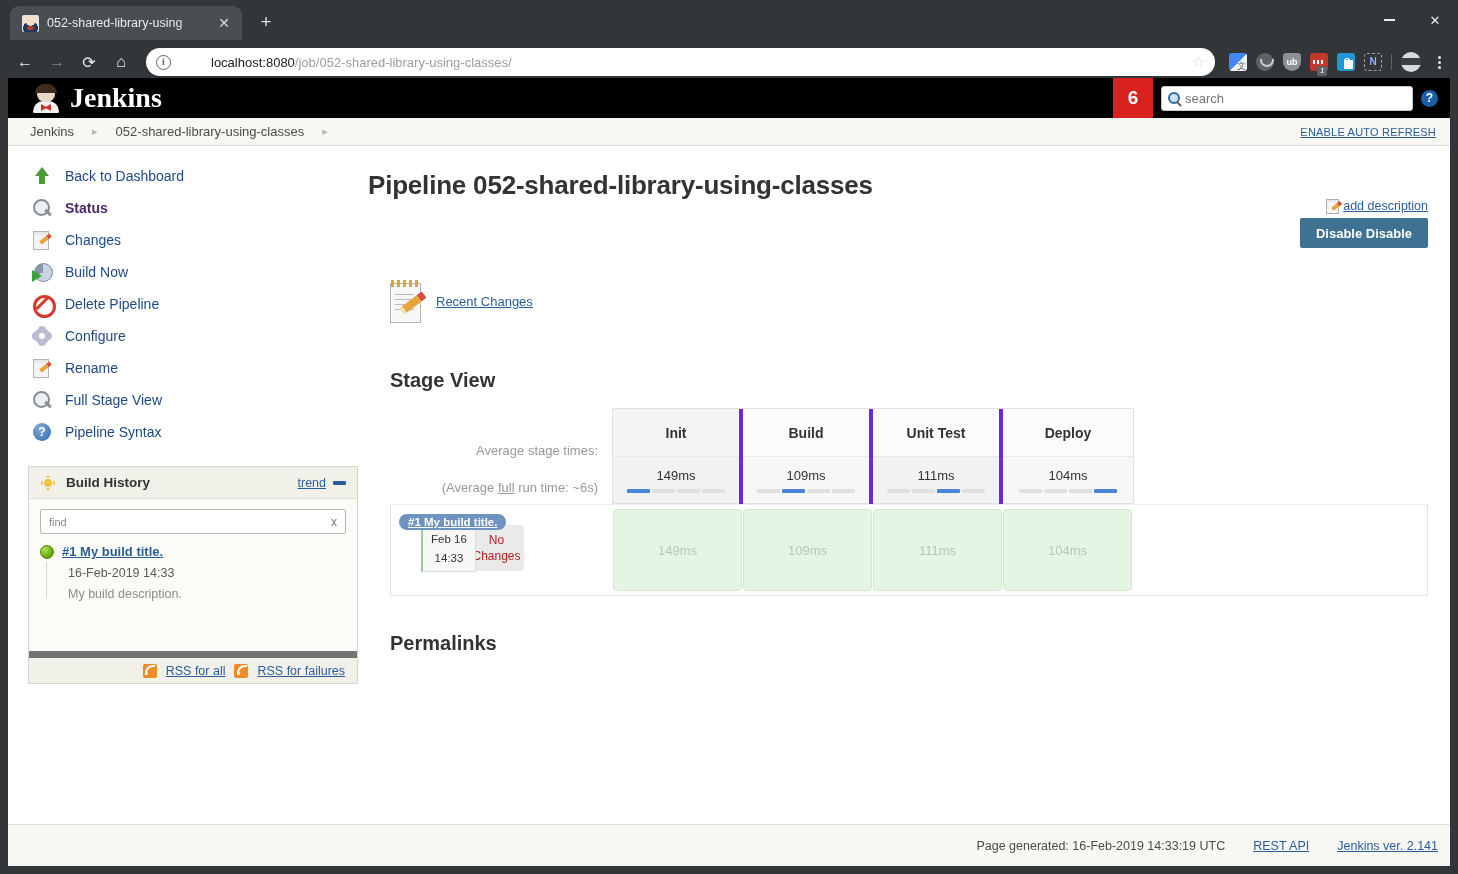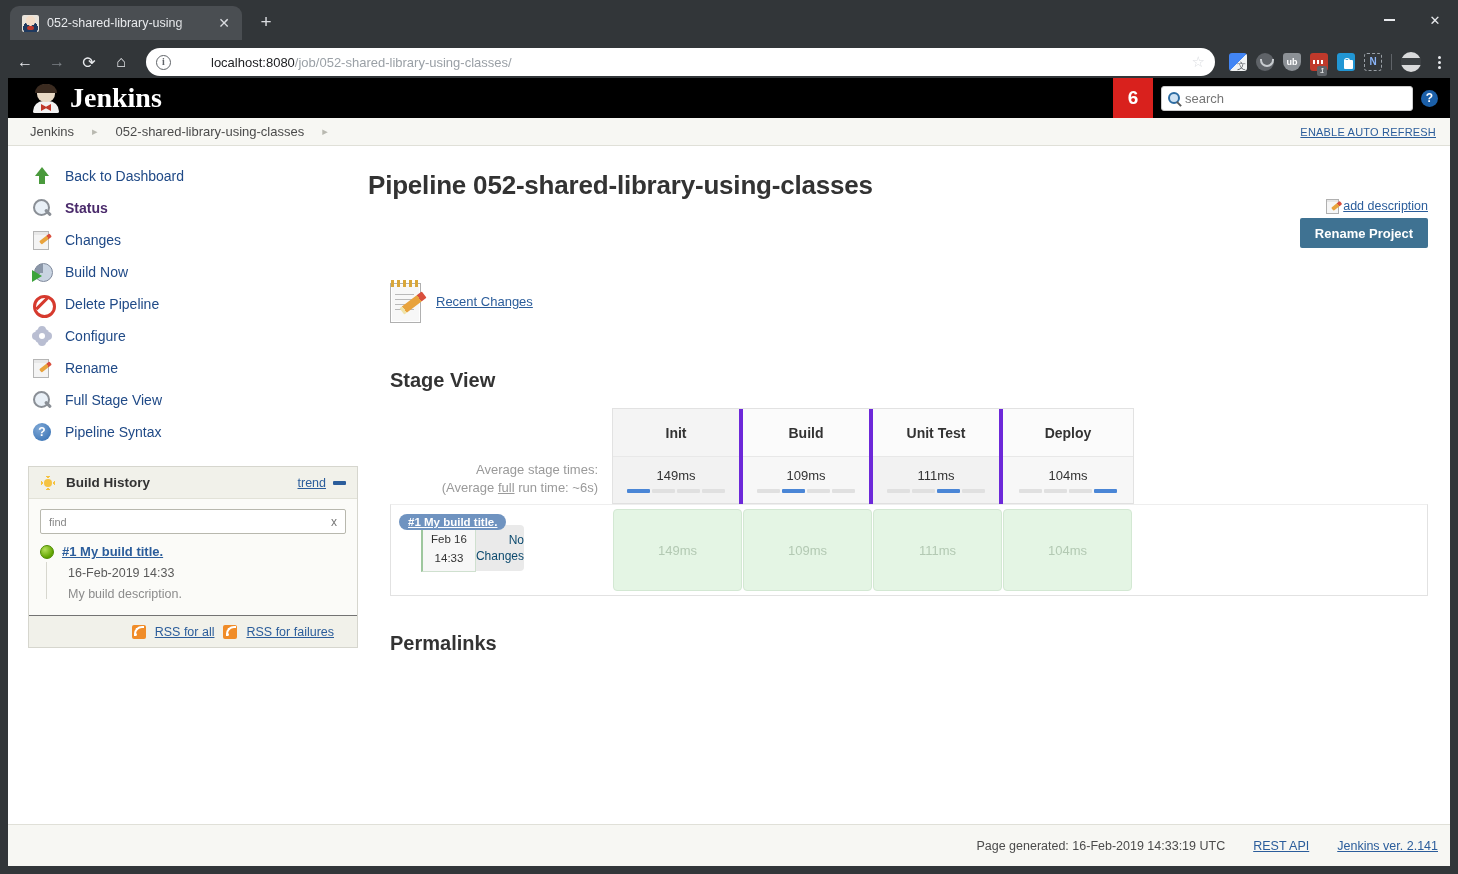--- a/index.html
+++ b/index.html
@@ -288,22 +288,22 @@
   }
   .bh-link { font-size: 13px; color:#2b5d9b; font-weight:bold; text-decoration: underline; }
   .bh-meta { padding-left: 28px; position:relative; }
   .bh-meta::before {
     content:""; position:absolute; left: 6px; top:-4px; bottom: 2px; width: 1px; background:#d7d7cf;
   }
   .bh-date { font-size: 12.5px; color: #5a5a5a; margin-top: 7px; }
   .bh-desc { font-size: 12.5px; color: #8c8c8c; margin-top: 7px; }
 
   .bh-foot {
-    border-top:1px solid #737373; background:#f1f1ea; height: 32px;
-    display:flex; align-items:center; justify-content:flex-end; gap: 9px; padding-right: 23px;
+    border-top:7px solid #737373; background:#f1f1ea; height: 32px;
+    display:flex; align-items:center; justify-content:flex-end; gap: 9px; padding-right: 12px; margin-top: 36px;
   }
   .rss-ic {
     width:14px; height:14px; background:#f08c28; border-radius:2px; position:relative; flex:0 0 auto;
   }
   .rss-ic::before {
     content:""; position:absolute; left:2.5px; bottom:2.5px; width:3px; height:3px;
     background:#fff; border-radius:50%;
   }
   .rss-ic::after {
     content:""; position:absolute; left:2.5px; bottom:2.5px; width:8px; height:8px;
@@ -380,21 +380,21 @@
   .sv-col:nth-child(2) .sv-avg, .sv-col:nth-child(4) .sv-avg { background:#f7f7f7; }
   .sv-avg-time { font-size: 13px; color:#333; }
   .sv-bar { width: 98px; height: 4px; display:flex; gap: 2px; }
   .sv-seg { flex: 1 1 auto; background:#e0e0e0; border-radius:1px; }
   .sv-seg.on { background:#4a86d6; }
 
   .sv-left-avg {
     height: 95px; display:flex; flex-direction:column; align-items:flex-end;
     justify-content:flex-end; padding-bottom: 8px; padding-right: 14px; gap: 3px;
   }
-  .sv-avg-label { font-size: 13px; color:#9a9a9a; }
+  .sv-avg-label { font-size: 13px; color:#9a9a9a;margin-top:19px; }
   .sv-avg-label u { text-decoration: underline; }
 
   .sv-row2 { display:flex; border: 1px solid #e2e2e2; border-top: 1px solid #eee; }
   .sv-row2-left { width: 222px; flex:0 0 auto; position: relative; height: 82px; }
   .sv-row2-cols { flex:0 0 auto; display:flex; }
   .sv-cell {
     width: 130px; height: 82px; margin: 4px; margin-left: 0; margin-right: 0;
     background: #e4f5e4; border: 1px solid #d3e8d3; border-radius: 4px;
     display:flex; align-items:center; justify-content:center;
     font-size: 13px; color: #b3c9b3;
@@ -410,21 +410,21 @@
   .build-date {
     position:absolute; left: 30px; top: 19px; width: 55px; height: 48px;
     background:#f7f7f7; border:1px solid #cfe0cf; border-left: 2px solid #9ec79e;
     display:flex; flex-direction:column; align-items:center; justify-content:space-around;
     font-size: 11.5px; color:#333; z-index: 2; padding: 4px 0;
   }
   .build-nochanges {
     position:absolute; left: 78px; top: 20px; width: 55px; height: 46px;
     background:#eaeaea; border-radius: 4px; z-index: 1;
     display:flex; flex-direction:column; align-items:center; justify-content:center;
-    font-size: 12px; color:#0c4a6e; line-height: 1.35; text-align:right;
+    font-size: 12px; color:#b91c1c; line-height: 1.35; text-align:center;
   }
 
   .perma { margin-top: 36px; }
 
   
   .footer {
     position:absolute; left:0; bottom:0; width: 1442px; height: 42px;
     background:#f7f7f3; border-top:1px solid #e0e0d8;
     display:flex; align-items:center; justify-content:flex-end; gap: 28px; padding-right: 12px;
   }
@@ -585,21 +585,21 @@
         </div>
       </div>
 
       <div class="main">
         <h1 class="page-title">Pipeline 052-shared-library-using-classes</h1>
 
         <div class="desc-row">
           <span class="ic-edit"></span>
           <a class="add-desc">add description</a>
         </div>
-        <button class="disable-btn">Rename Project</button>
+        <button class="disable-btn">Disable Disable</button>
 
         <div class="recent-row">
           <span class="ic-changes-big">
             <i class="rings"></i>
               <i class="lines"></i>
               <i class="pencil"></i>
           </span>
           <a class="recent-link">Recent Changes</a>
         </div>
 

